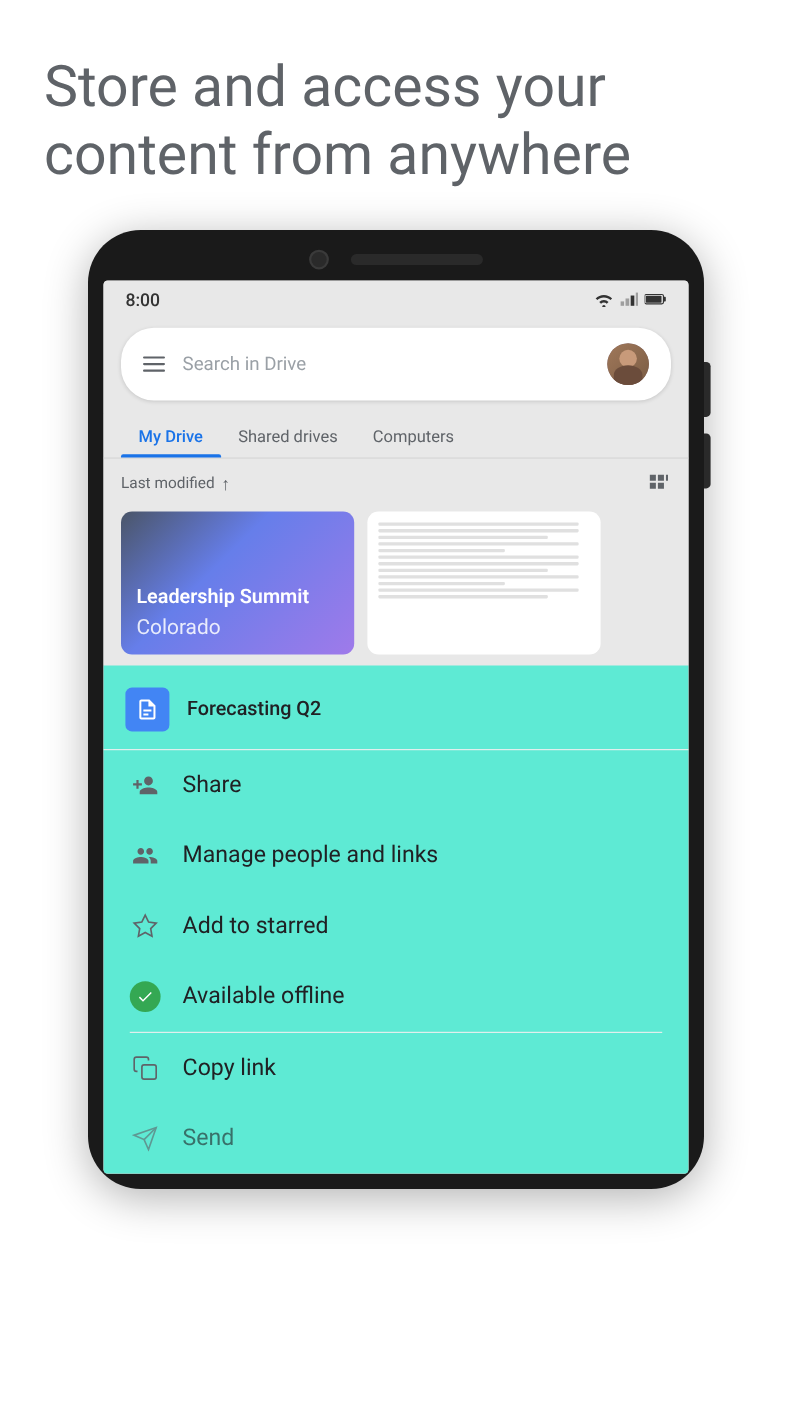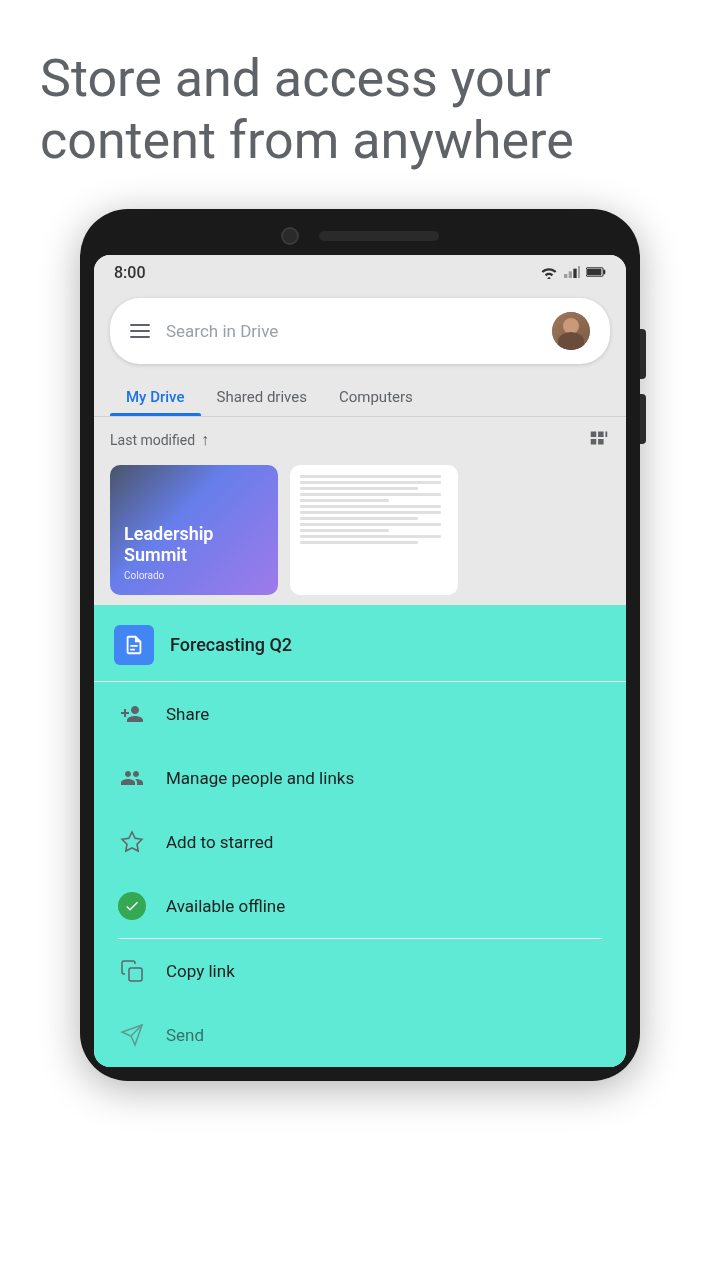--- a/index.html
+++ b/index.html
@@ -58,21 +58,21 @@
     .phone-speaker {
       width: 120px;
       height: 10px;
       background: #2a2a2a;
       border-radius: 5px;
     }
 
     
     .phone-screen {
       background: #e8e8e8;
-      border-radius: 16px;
+      border-radius: 4px;
       overflow: hidden;
       position: relative;
     }
 
     
     .status-bar {
       background: #e8e8e8;
       padding: 8px 20px;
       display: flex;
       justify-content: space-between;
@@ -217,21 +217,21 @@
     .grid-icon {
       color: #5f6368;
     }
 
     
     .files-grid {
       display: flex;
       gap: 12px;
     }
     .file-thumb {
-      width: 168px;
+      width: 212px;
       height: 130px;
       border-radius: 10px;
       overflow: hidden;
       position: relative;
     }
     .file-thumb-leadership {
       background: linear-gradient(135deg, #4a5568 0%, #667eea 40%, #9f7aea 100%);
       display: flex;
       flex-direction: column;
       justify-content: flex-end;
@@ -239,21 +239,21 @@
     }
     .file-thumb-leadership .title {
       color: white;
       font-size: 18px;
       font-weight: 600;
       line-height: 1.2;
       margin-bottom: 4px;
     }
     .file-thumb-leadership .subtitle {
       color: rgba(255,255,255,0.85);
-      font-size: 10px;
+      font-size: 19px;
     }
     .file-thumb-doc {
       background: white;
       padding: 4px;
     }
     .doc-lines {
       display: flex;
       flex-direction: column;
       gap: 3px;
       padding: 6px;
@@ -309,21 +309,21 @@
     }
     .menu-item-icon {
       width: 28px;
       height: 28px;
       display: flex;
       align-items: center;
       justify-content: center;
       flex-shrink: 0;
     }
     .menu-item-label {
-      font-size: 17px;
+      font-size: 21px;
       color: #202124;
     }
     .menu-divider {
       height: 1px;
       background: #f0f0f0;
       margin: 0 24px;
     }
 
     .offline-badge {
       width: 28px;

